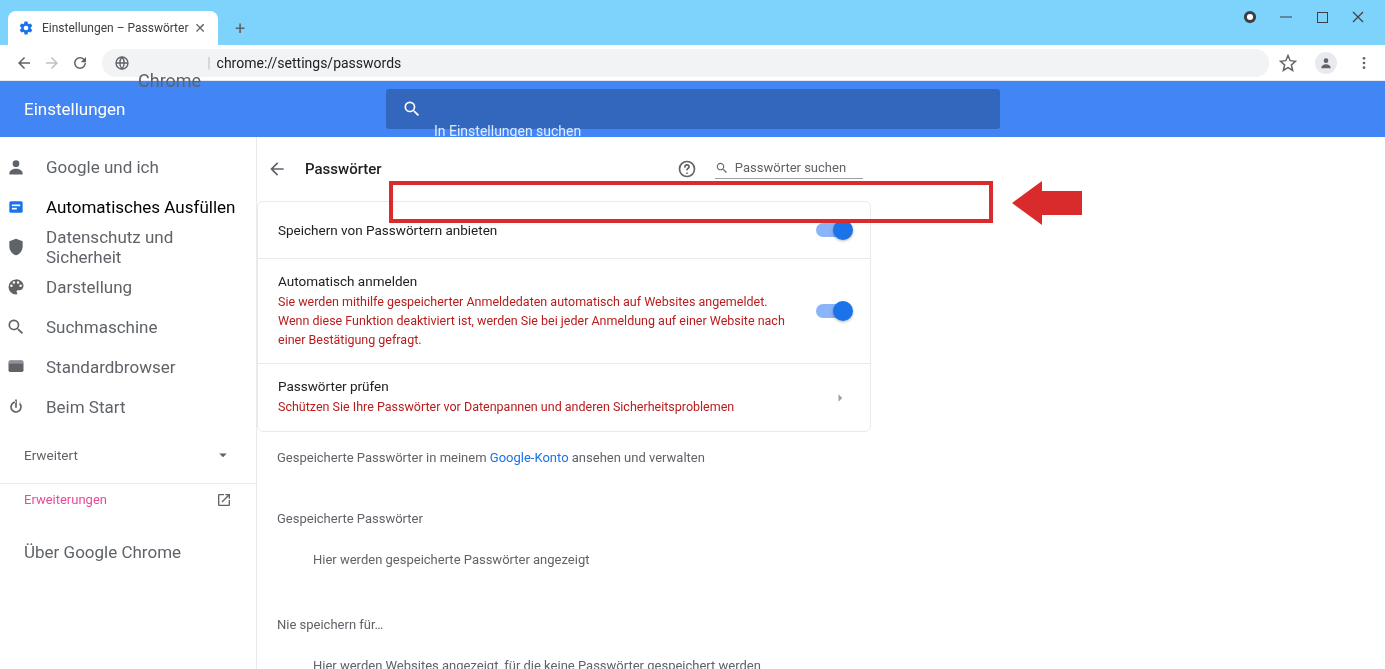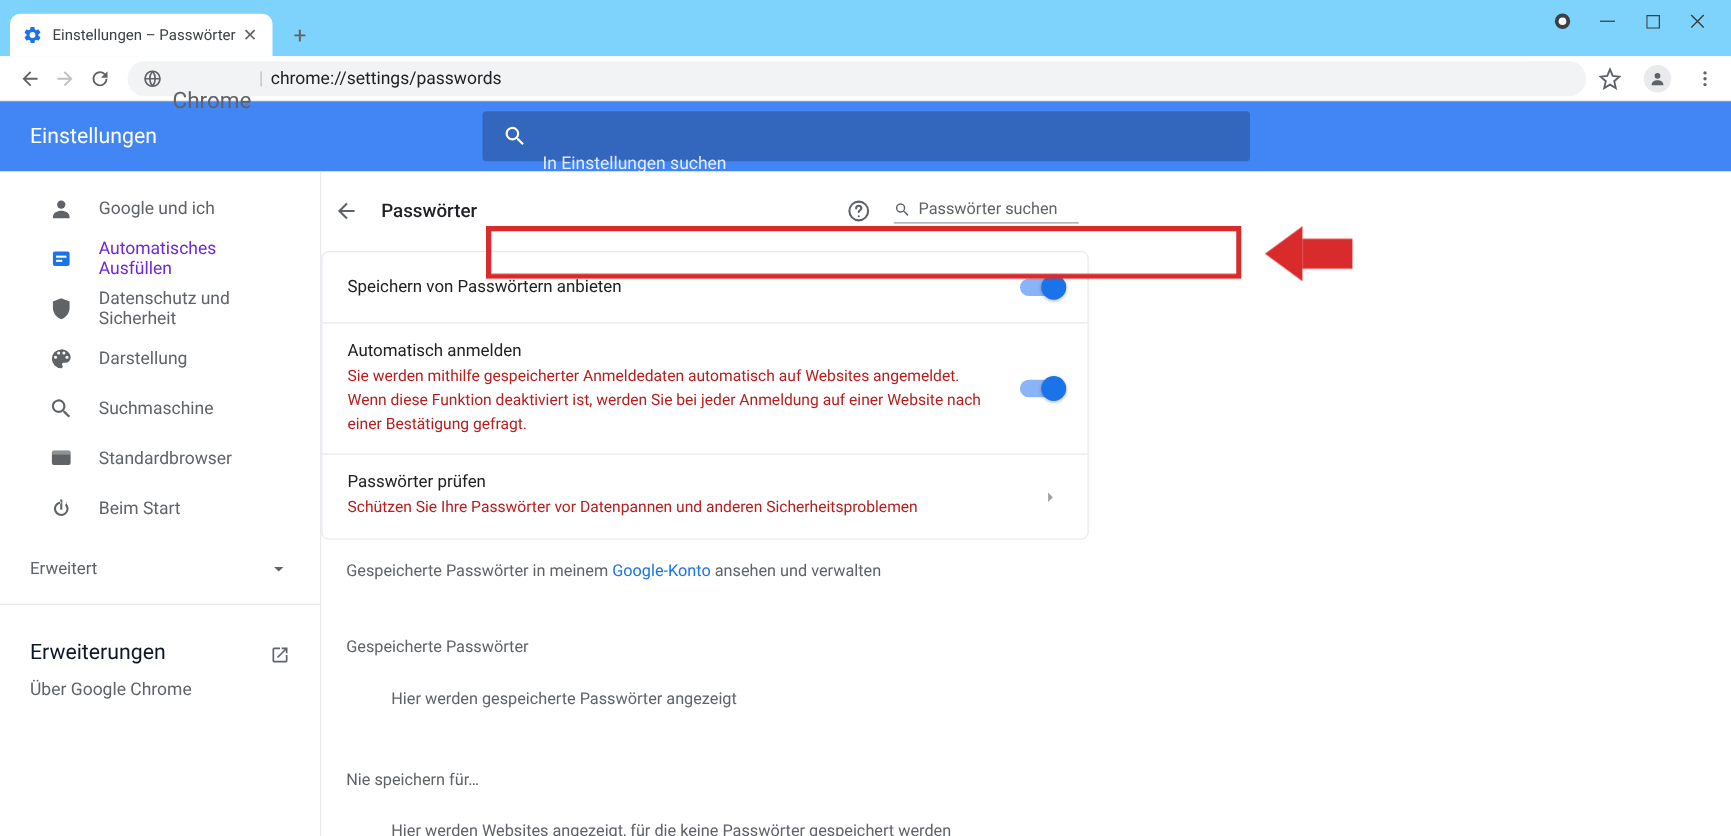--- a/index.html
+++ b/index.html
@@ -29,27 +29,27 @@
 
 .settings-header { height: 56px; background: #4285f4; display: flex; align-items: center; padding: 0 24px; }
 .settings-title { color: #fff; font-size: 17px; font-weight: 400; width: 362px; }
 .search-wrap { flex: 0 0 614px; height: 40px; background: rgba(0,0,0,0.22); border-radius: 3px; display: flex; align-items: center; padding: 0 16px; }
 .search-wrap input { background: transparent; border: none; outline: none; color: #fff; font-size: 14px; flex: 1; margin-left: 12px; margin-top: 44px; }
 .search-wrap input::placeholder { color: rgba(255,255,255,0.85); }
 
 
 .content { display: flex; height: calc(100% - 126px); }
 .sidebar { width: 256px; padding: 10px 0; overflow-y: auto; }
-.side-item { height: 40px; display: flex; align-items: center; padding: 0 39px; cursor: pointer; color: #5f6368; font-size: 14px; }
+.side-item { height: 40px; display: flex; align-items: center; padding: 0 6px; cursor: pointer; color: #5f6368; font-size: 17px; }
 .side-item .icon { width: 20px; height: 20px; display: flex; align-items: center; justify-content: center; margin-right: 20px; color: #5f6368; }
-.side-item.active { color: #6d28d9; }
+.side-item.active { color: #000000; }
 .side-item.active .icon { color: #1a73e8; }
 .side-expand { height: 40px; display: flex; align-items: center; justify-content: space-between; padding: 0 24px; cursor: pointer; color: #5f6368; font-size: 13.5px; margin-top: 8px; margin-bottom: 8px; }
 .side-divider { height: 1px; background: #e8eaed; margin: 8px 0; }
-.side-ext { height: 40px; display: flex; align-items: flex-end; justify-content: space-between; padding: 0 24px; cursor: pointer; color: #0f172a; font-size: 17px; }
+.side-ext { height: 40px; display: flex; align-items: flex-start; justify-content: space-between; padding: 0 24px; cursor: pointer; color: #ec4899; font-size: 13px; }
 
 .main { flex: 1; display: flex; border-left: 1px solid #e8eaed; overflow-y: auto; }
 .main-inner { width: 614px; padding-bottom: 40px; }
 .page-header { height: 64px; display: flex; align-items: center; position: relative; }
 .back-btn { width: 32px; height: 32px; display: flex; align-items: center; justify-content: center; color: #5f6368; cursor: pointer; margin-left: 4px; }
 .page-title { font-size: 15px; color: #202124; font-weight: 500; margin-left: 12px; }
 .help-btn { width: 32px; height: 32px; display: flex; align-items: center; justify-content: center; color: #5f6368; cursor: pointer; position: absolute; right: 168px; }
 .pw-search { position: absolute; right: 8px; display: flex; align-items: center; border-bottom: 1px solid #9aa0a6; width: 148px; padding-bottom: 2px; }
 .pw-search input { border: none; outline: none; font-size: 13px; width: 100%; margin-left: 6px; }
 .pw-search input::placeholder { color: #5f6368; }

